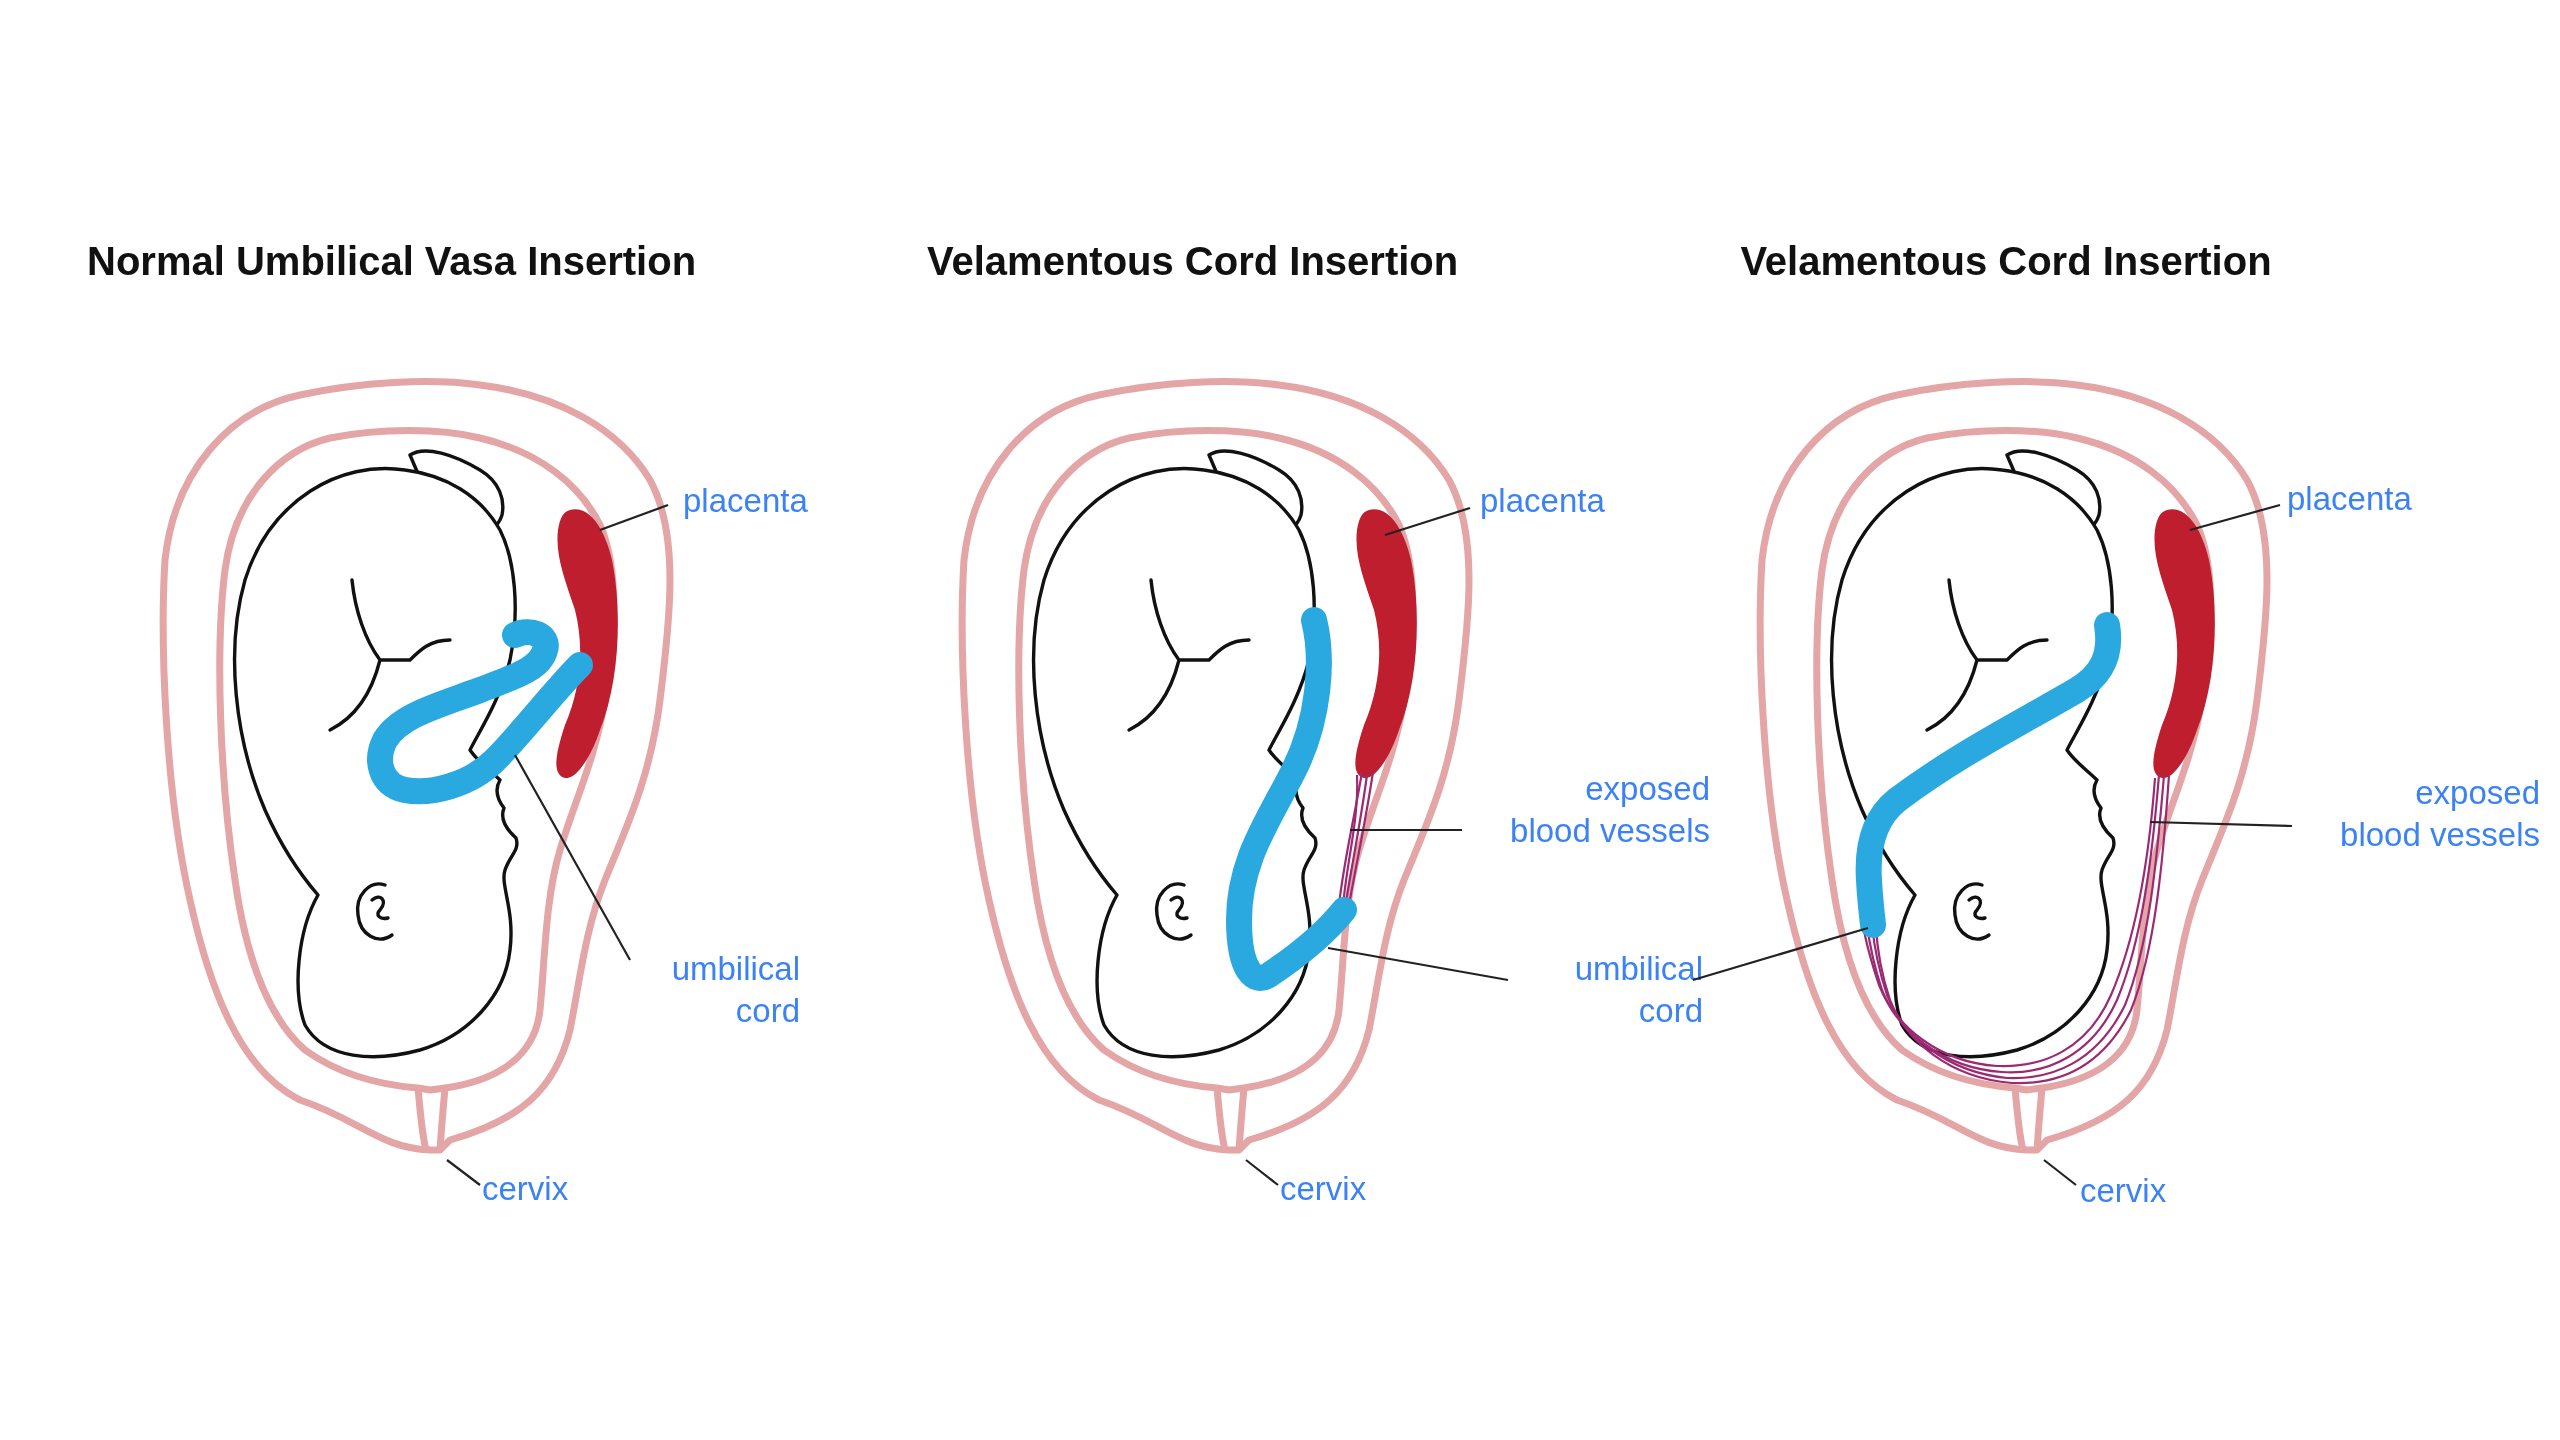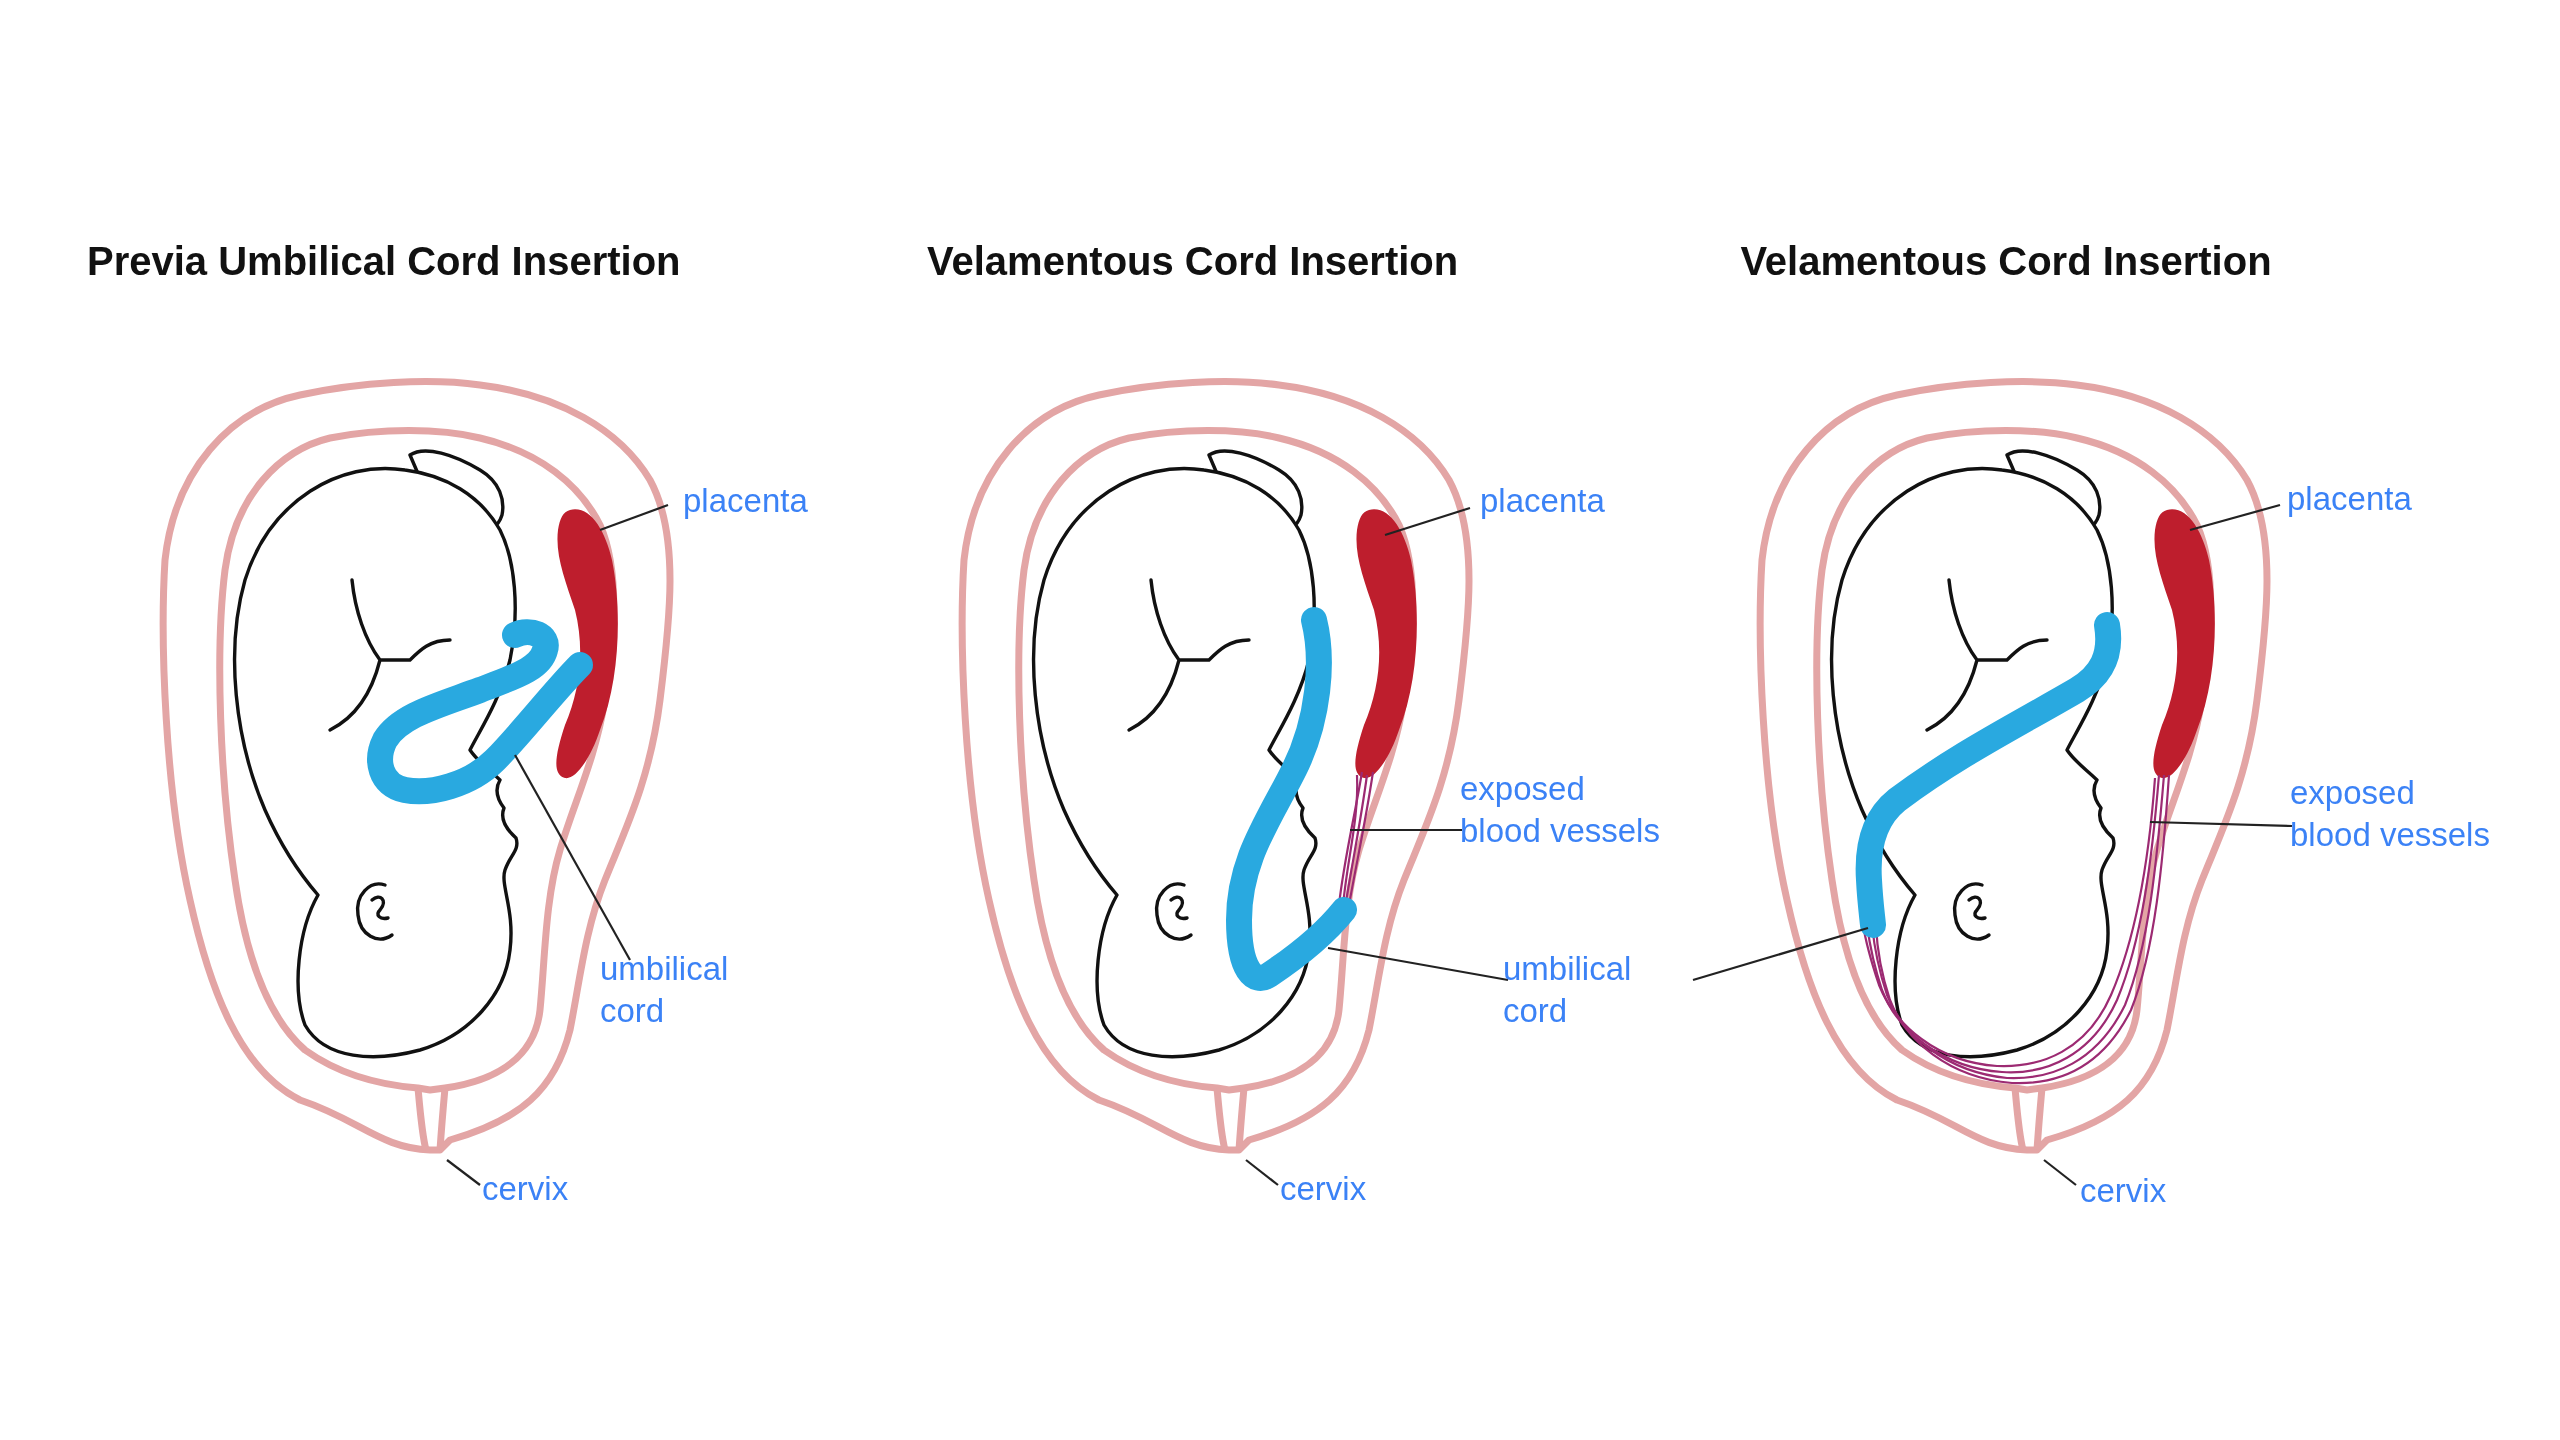--- a/index.html
+++ b/index.html
@@ -1,33 +1,33 @@
 <!DOCTYPE html>
 <html><head>
 <meta charset="utf-8">
 <style>
   html, body { margin:0; padding:0; background:#ffffff; }
   body { width:2560px; height:1440px; position:relative; overflow:hidden; font-family:"Liberation Sans", sans-serif; color:#111; }
   .title { position:absolute; font-weight:bold; font-size:40px; line-height:50px; white-space:nowrap; color:#111; }
   .title.center { text-align:center; }
   .label { position:absolute; font-size:33px; line-height:42px; white-space:nowrap; color:#3b82f6; }
-  .label.center { text-align:left; }
+  .label.center { text-align:right; }
   svg.panel { position:absolute; left:0; top:0; overflow:visible; }
   .uterus { fill:none; stroke:#E3A5A5; stroke-width:7; stroke-linejoin:round; }
   .fetus { fill:#fff; stroke:#111; stroke-width:3.4; stroke-linejoin:round; stroke-linecap:round; }
   .fline { fill:none; stroke:#111; stroke-width:3.4; stroke-linecap:round; stroke-linejoin:round; }
   .placenta { fill:#BE1E2D; stroke:none; }
   .cord { fill:none; stroke:#29A9E0; stroke-width:26; stroke-linecap:round; stroke-linejoin:round; }
   .vessel { fill:none; stroke:#9C2A72; stroke-width:2.2; }
   .leader { fill:none; stroke:#222; stroke-width:2.2; }
 </style>
 </head>
 <body>
 
-<div class="title" style="left:87px; top:236px;">Previa Umbilical Cord Insertion</div>
+<div class="title" style="left:87px; top:236px;">Normal Umbilical Vasa Insertion</div>
 <div class="title" style="left:927px; top:236px;">Velamentous Cord Insertion</div>
 <div class="title center" style="left:1706px; top:236px; width:600px;">
   <div>Velamentous Cord Insertion</div>
 </div>
 
 <svg width="0" height="0" style="position:absolute">
   <defs>
 
     <path id="uterus-outer" d="M430,1150 C380,1148 360,1120 300,1100 C240,1070 210,990 190,900 C165,790 160,640 165,560 C175,470 230,410 300,395 C360,382 430,378 480,385 C560,395 620,430 650,480 C680,535 670,620 660,700 C650,780 625,830 605,880 C585,930 580,980 570,1030 C555,1090 520,1120 450,1140 L440,1150 Z"></path>
     <path id="uterus-inner" d="M418,1088 C380,1085 340,1075 305,1050 C265,1015 245,950 235,880 C220,780 215,650 225,570 C235,495 280,450 330,438 C380,428 440,428 480,438 C540,452 580,485 600,525 C620,570 615,640 605,700 C595,760 575,800 560,850 C545,900 545,960 540,1010 C535,1055 500,1080 445,1088 L430,1090 Z"></path>

